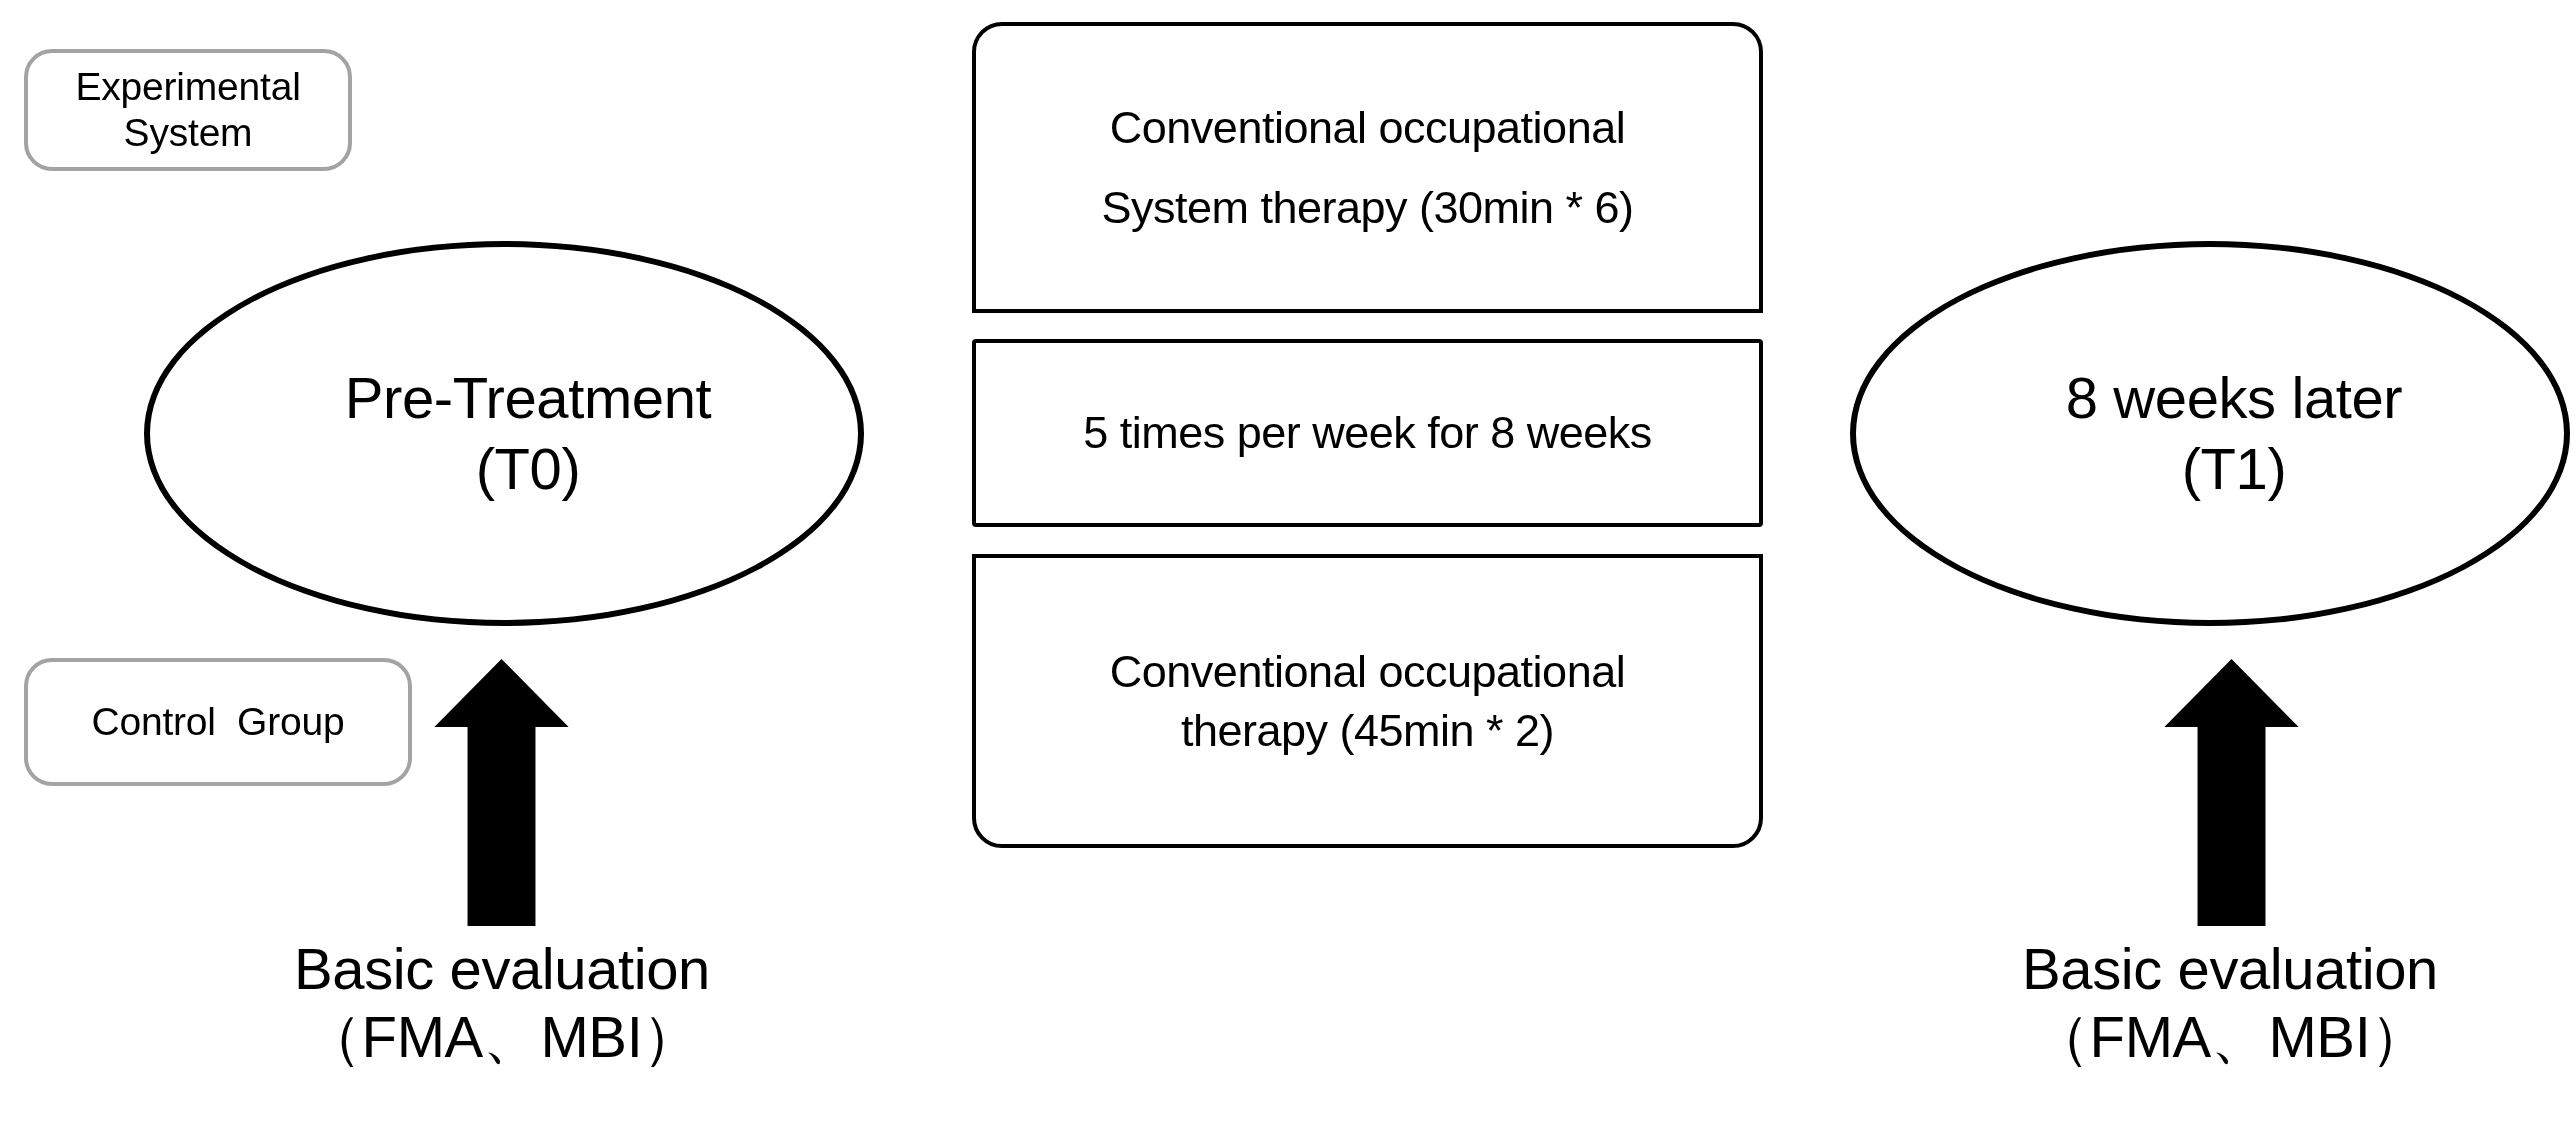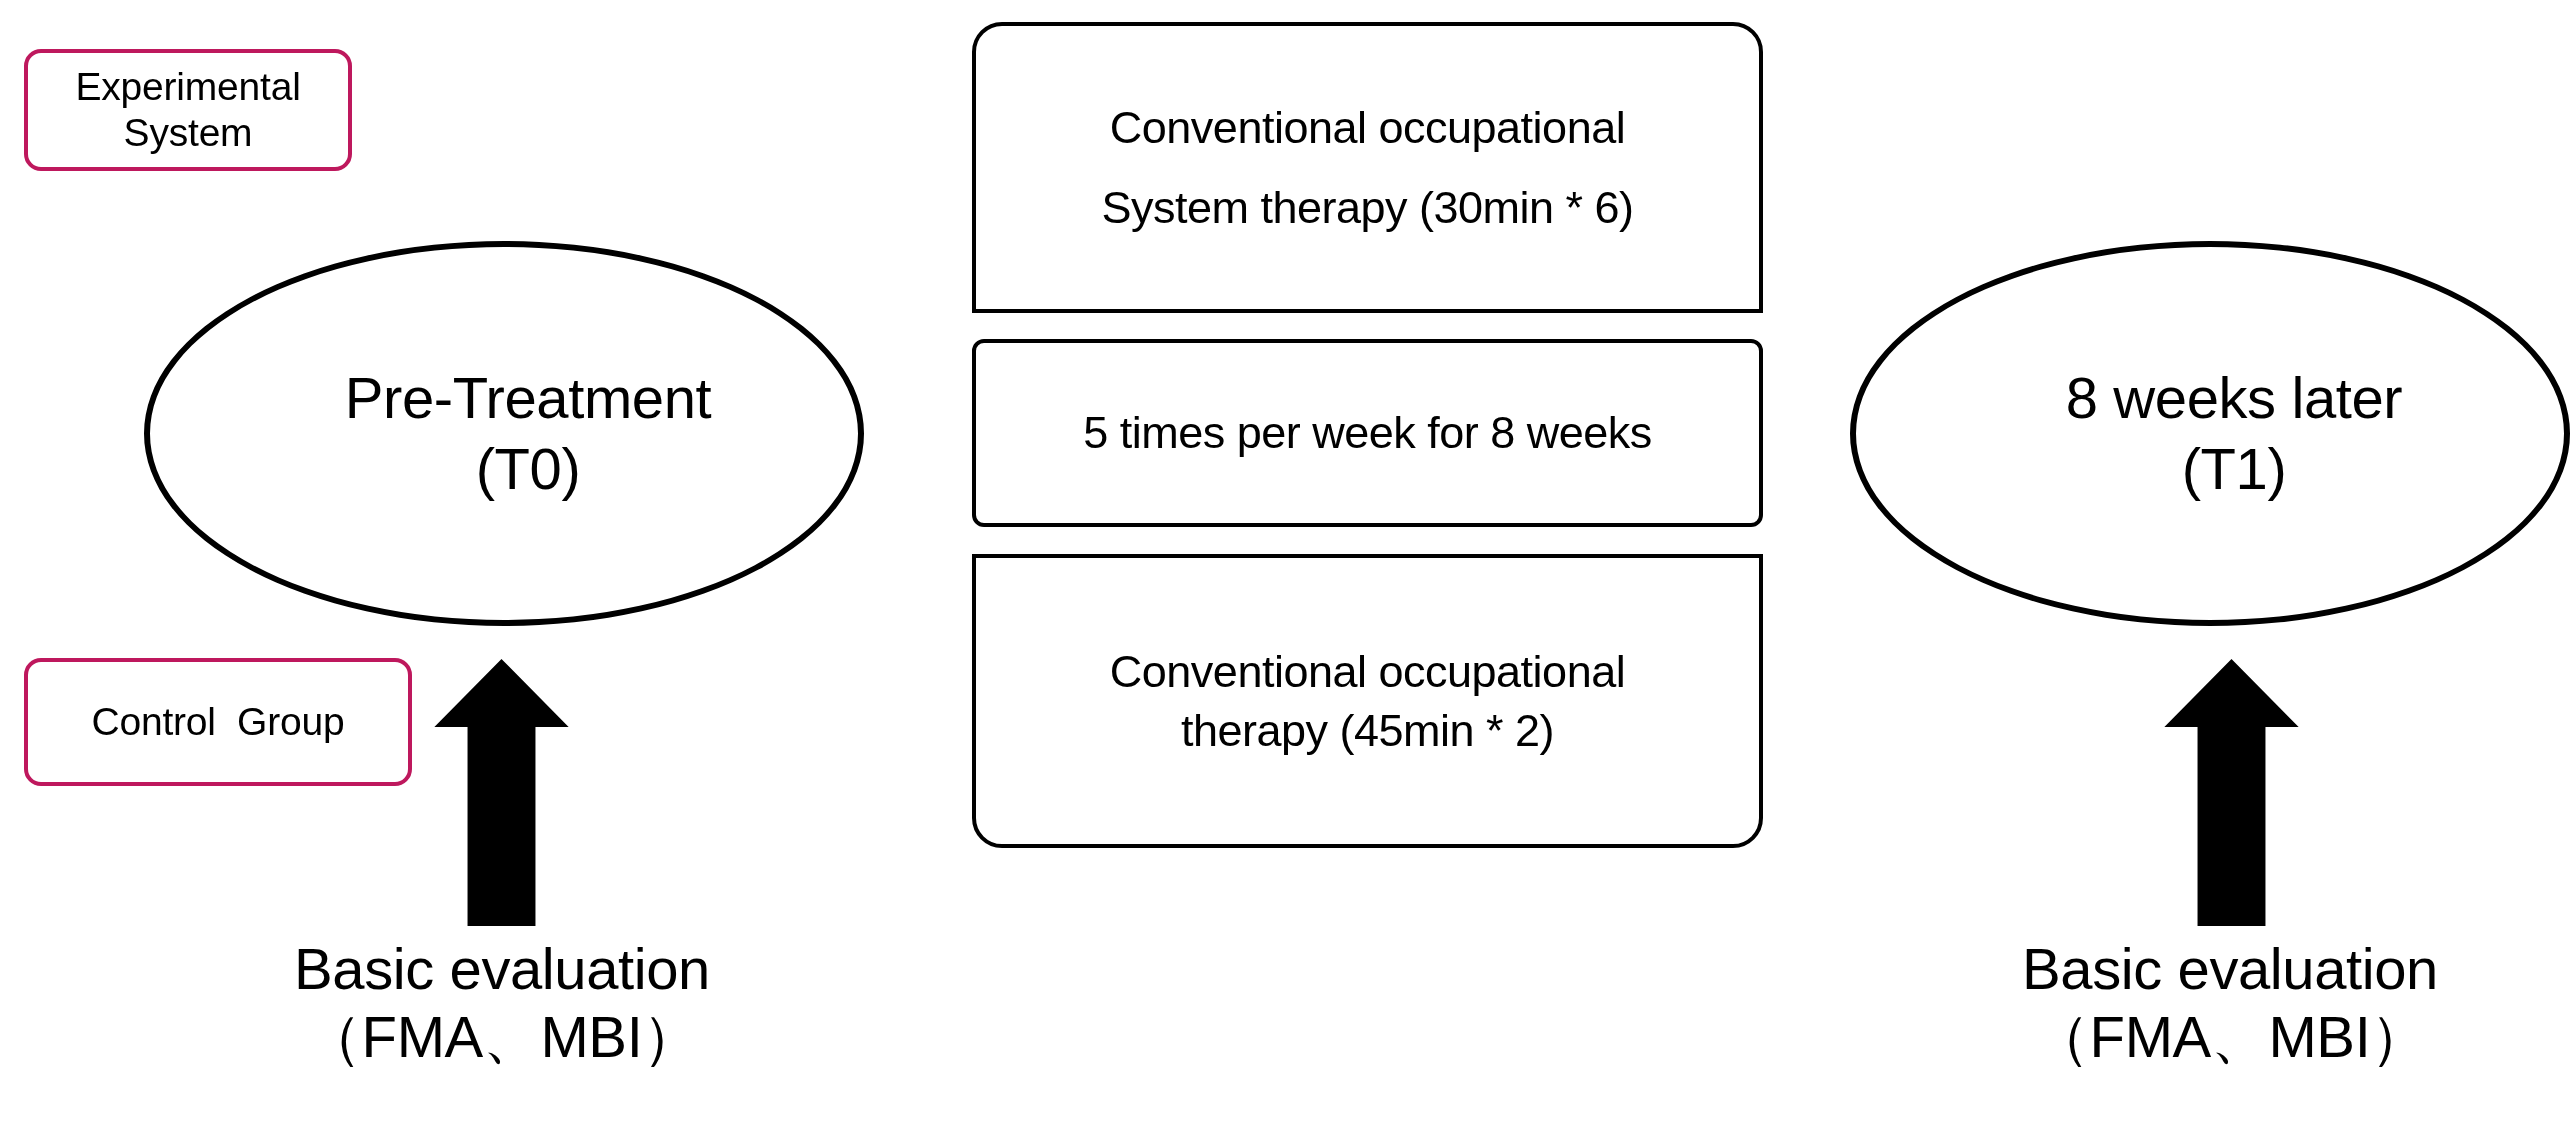--- a/index.html
+++ b/index.html
@@ -28,22 +28,22 @@
     display: flex;
     flex-direction: column;
     align-items: center;
     justify-content: center;
     text-align: center;
     color: #000;
   }
 
   
   .group-pill {
-    border: 4px solid #be185d;
-    border-radius: 17px;
+    border: 4px solid #a3a3a3;
+    border-radius: 28px;
     background: #ffffff;
     font-size: 39px;
     line-height: 1.18;
     letter-spacing: -0.2px;
     padding: 3.2px 8px;
   }
   .group-pill .line { display: block; white-space: pre; }
 
   #experimental-group {
     left: 24px;  top: 49px;
@@ -88,21 +88,21 @@
   .proto-box .gap { display: block; height: 20.6px; }
 
   #intervention-experimental-box {
     left: 972px; top: 22px;
     width: 791px; height: 291px;
     border-radius: 30px 30px 0 0;
   }
   #intervention-frequency-box {
     left: 972px; top: 339px;
     width: 791px; height: 188px;
-    border-radius: 12px;
+    border-radius: 4px;
     text-align: center;
   }
   #intervention-control-box {
     left: 972px; top: 554px;
     width: 791px; height: 294px;
     border-radius: 0 0 30px 30px;
   }
 
   
   .block-arrow { position: absolute; }

